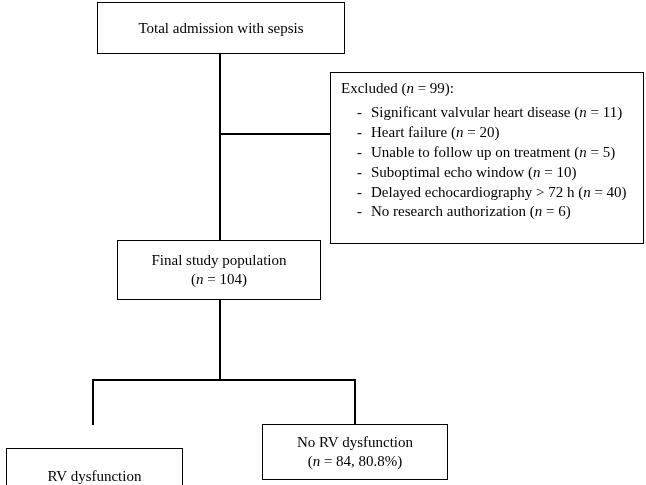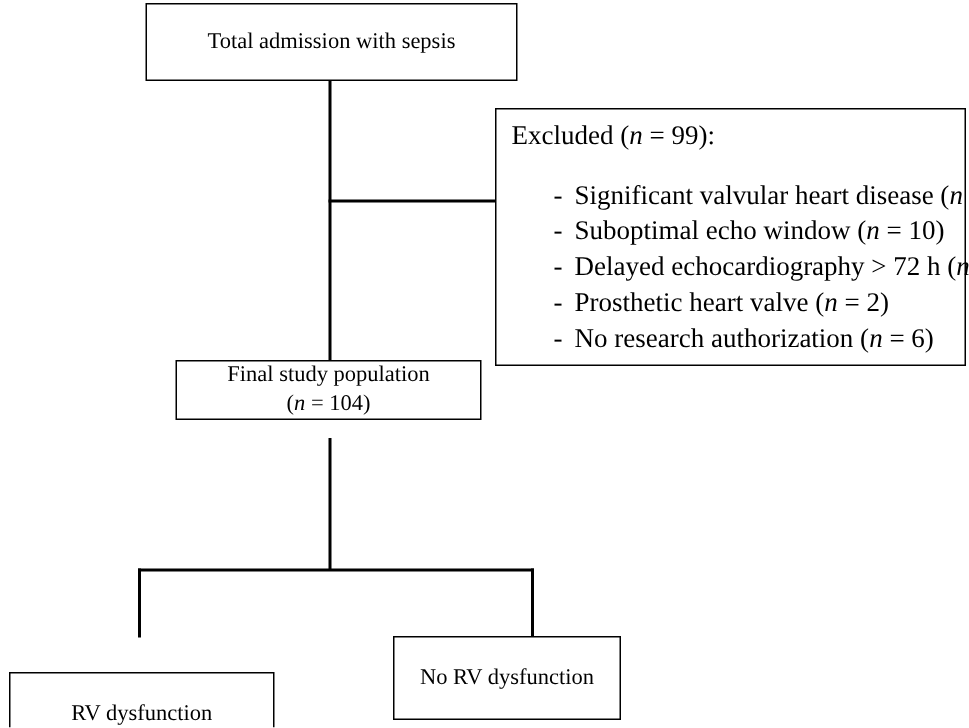--- a/index.html
+++ b/index.html
@@ -51,60 +51,60 @@
     height: 52px;
     padding: 4px 8px;
   }
   
   #box-excluded {
     left: 330px;
     top: 72px;
     width: 314px;
     height: 172px;
     padding: 6px 8px 6px 10px;
-    font-size: 18px;
+    font-size: 15px;
   }
   #box-excluded .excl-title { margin-bottom: 1px; }
   #box-excluded ul {
     list-style: none;
-    margin: 16px;
+    margin: 4px;
     padding: 0 0 0 10px;
   }
   #box-excluded li {
     position: relative;
     padding-left: 16px;
     line-height: 1.33;
     white-space: nowrap;
   }
   #box-excluded li::before {
     content: "-";
     position: absolute;
     left: 2px;
     top: 0;
   }
   
   #box-final {
     left: 117px;
     top: 240px;
     width: 204px;
-    height: 40px;
+    height: 60px;
     padding: 4px 8px;
   }
   
   #box-rv {
     left: 6px;
     top: 448px;
     width: 177px;
     height: 56px;
     padding: 4px 12px;
   }
   #box-norv {
     left: 262px;
     top: 424px;
-    width: 152px;
+    width: 186px;
     height: 56px;
     padding: 4px 6px;
   }
   .em { font-style: italic; }
 </style>
 </head>
 <body>
 
 <div id="canvas">
 
@@ -117,33 +117,35 @@
   <div class="line v-line" style="left:354px; top:379px; height:46px;"></div>
 
   <div class="box" id="box-total">
     <div>Total admission with sepsis</div>
   </div>
 
   <div class="box left-align" id="box-excluded">
     <div class="excl-title">Excluded (<span class="em">n</span> = 99):</div>
     <ul>
       <li>Significant valvular heart disease (<span class="em">n</span> = 11)</li>
+      <li>Heart failure (<span class="em">n</span> = 20)</li>
+      <li>Unable to follow up on treatment (<span class="em">n</span> = 5)</li>
       <li>Suboptimal echo window (<span class="em">n</span> = 10)</li>
       <li>Delayed echocardiography &gt; 72 h (<span class="em">n</span> = 40)</li>
-      <li>Prosthetic heart valve (<span class="em">n</span> = 2)</li>
       <li>No research authorization (<span class="em">n</span> = 6)</li>
     </ul>
   </div>
 
   <div class="box" id="box-final">
     <div>Final study population</div>
     <div>(<span class="em">n</span> = 104)</div>
   </div>
 
   <div class="box" id="box-rv">
     <div>RV dysfunction</div>
   </div>
 
   <div class="box" id="box-norv">
     <div>No RV dysfunction</div>
+    <div>(<span class="em">n</span> = 84, 80.8%)</div>
   </div>
 
 </div>
 
 </body></html>

